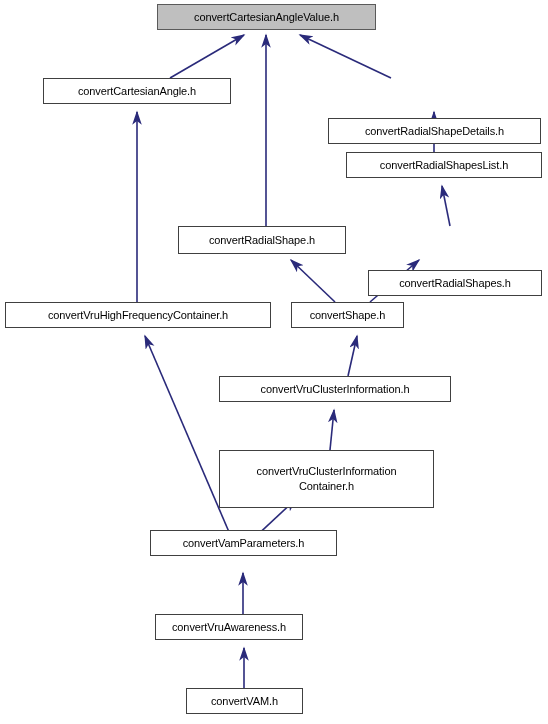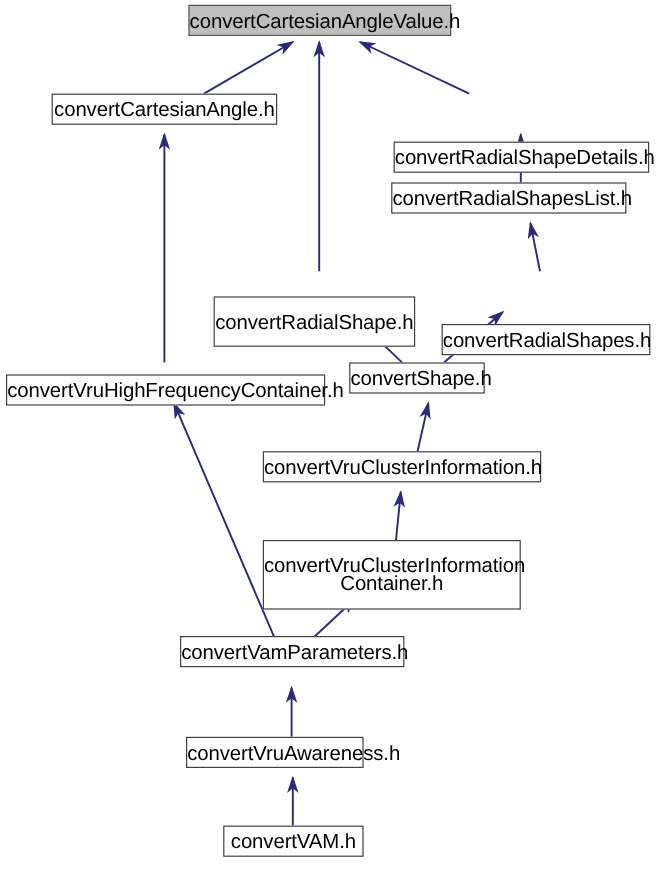--- a/index.html
+++ b/index.html
@@ -22,23 +22,23 @@
     width: 548px;
     height: 724px;
   }
   .node-box {
     position: absolute;
     box-sizing: border-box;
     background: #ffffff;
     border: 1px solid #404040;
     display: flex;
     align-items: center;
-    justify-content: center;
+    justify-content: flex-end;
     text-align: center;
-    font-size: 17px;
+    font-size: 11px;
     color: #000000;
     line-height: 15px;
     letter-spacing: -0.1px;
     white-space: pre-line;
     cursor: pointer;
   }
   .node-box.root {
     background: #bfbfbf;
     border-color: #5a5a5a;
   }
@@ -73,24 +73,24 @@
         <path d="M 232,539 L 145,336" stroke="#2a2a7a" stroke-width="1.6" fill="none" marker-end="url(#arrowhead)"></path>
         <path d="M 253,539 L 296,499" stroke="#2a2a7a" stroke-width="1.6" fill="none" marker-end="url(#arrowhead)"></path>
         <path d="M 243,614 L 243,573" stroke="#2a2a7a" stroke-width="1.6" fill="none" marker-end="url(#arrowhead)"></path>
         <path d="M 244,688 L 244,648" stroke="#2a2a7a" stroke-width="1.6" fill="none" marker-end="url(#arrowhead)"></path>
       </g>
   </svg>
   <div id="nodes-layer">
       <div class="node-box root" style="left: 157px; top: 4px; width: 219px; height: 26px;"><span class="node-label">convertCartesianAngleValue.h</span></div>
       <div class="node-box" style="left: 43px; top: 78px; width: 188px; height: 26px;"><span class="node-label">convertCartesianAngle.h</span></div>
       <div class="node-box" style="left: 328px; top: 78px; width: 213px; height: 26px; margin-top: 40px;"><span class="node-label">convertRadialShapeDetails.h</span></div>
-      <div class="node-box" style="left: 326px; top: 152px; width: 196px; height: 26px;"><span class="node-label">convertRadialShapesList.h</span></div>
-      <div class="node-box" style="left: 178px; top: 226px; width: 168px; height: 42px; margin-top: 21px;"><span class="node-label">convertRadialShape.h</span></div>
+      <div class="node-box" style="left: 346px; top: 152px; width: 196px; height: 26px;"><span class="node-label">convertRadialShapesList.h</span></div>
+      <div class="node-box" style="left: 178px; top: 226px; width: 168px; height: 28px;"><span class="node-label">convertRadialShape.h</span></div>
       <div class="node-box" style="left: 368px; top: 226px; width: 174px; height: 26px; margin-top: 44px;"><span class="node-label">convertRadialShapes.h</span></div>
-      <div class="node-box" style="left: 5px; top: 312px; width: 266px; height: 26px;"><span class="node-label">convertVruHighFrequencyContainer.h</span></div>
+      <div class="node-box" style="left: 5px; top: 302px; width: 266px; height: 26px;"><span class="node-label">convertVruHighFrequencyContainer.h</span></div>
       <div class="node-box" style="left: 291px; top: 302px; width: 113px; height: 26px;"><span class="node-label">convertShape.h</span></div>
       <div class="node-box" style="left: 219px; top: 376px; width: 232px; height: 26px;"><span class="node-label">convertVruClusterInformation.h</span></div>
       <div class="node-box" style="left: 219px; top: 450px; width: 215px; height: 58px;"><span class="node-label">convertVruClusterInformation
 Container.h</span></div>
       <div class="node-box" style="left: 150px; top: 530px; width: 187px; height: 26px;"><span class="node-label">convertVamParameters.h</span></div>
       <div class="node-box" style="left: 155px; top: 614px; width: 148px; height: 26px;"><span class="node-label">convertVruAwareness.h</span></div>
       <div class="node-box" style="left: 186px; top: 688px; width: 117px; height: 26px;"><span class="node-label">convertVAM.h</span></div>
     </div>
 </div>
 

